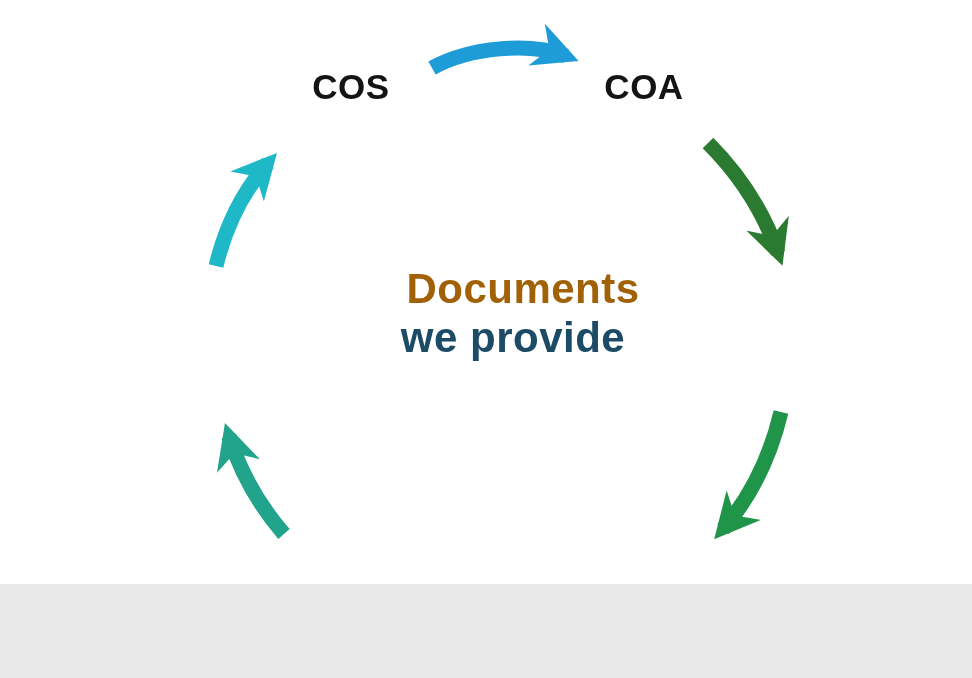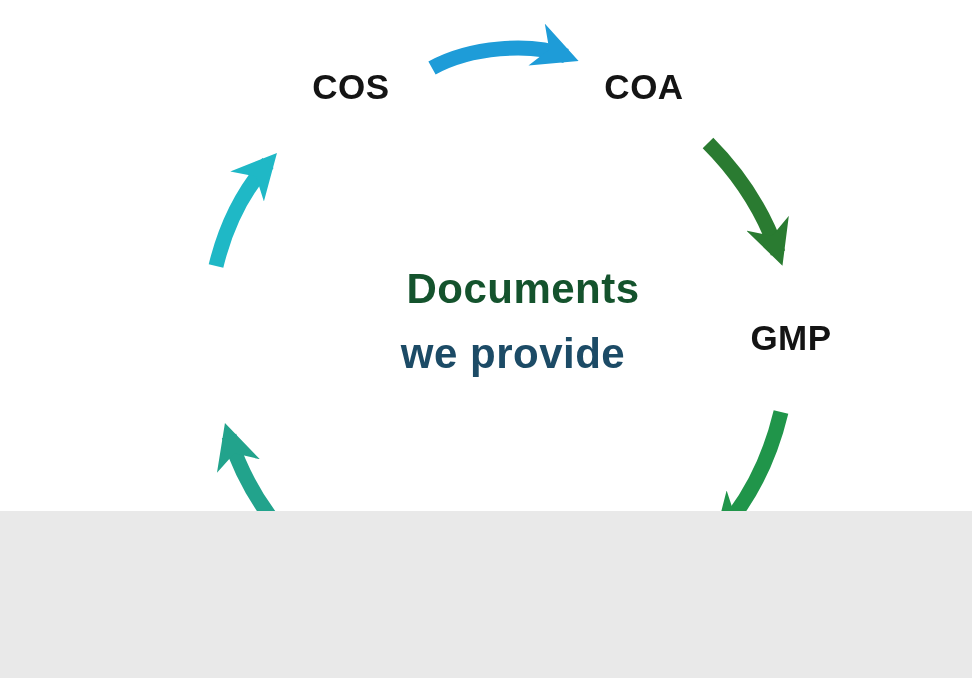--- a/index.html
+++ b/index.html
@@ -1,18 +1,18 @@
 <!DOCTYPE html>
 <html><head>
 <meta charset="utf-8">
 <style>
   html,body{margin:0;padding:0;background:#e9e9e9;}
   .stage{
     position:relative;
-    width:972px;height:511px;
+    width:972px;height:584px;
     background:#ffffff;
     overflow:hidden;
     font-family:"Liberation Sans", sans-serif;
     margin:0 auto;
   }
   .arrow-layer{position:absolute;inset:0;}
   .node-label{
     position:absolute;
     transform:translate(-50%,-50%);
     font-size:35px;
@@ -32,21 +32,21 @@
   }
   
   .pos-cos{left:351px;top:87px;}
   .pos-coa{left:644px;top:87px;}
   .pos-gmp{left:791px;top:338px;}
   .pos-msds{left:645px;top:586px;}
   .pos-dmf{left:353px;top:586px;}
   .pos-stability-1{left:208px;top:312px;}
   .pos-stability-2{left:206px;top:370px;}
   .pos-title-1{left:523px;top:289px;}
-  .pos-title-2{left:513px;top:354px;text-align:right;}
+  .pos-title-2{left:513px;top:338px;text-align:right;}
 </style>
 </head>
 <body>
 
 <div class="stage">
 
   <svg class="arrow-layer" viewBox="0 0 972 678" width="972" height="678" aria-hidden="true">
     <defs>
       <marker id="mk-cos-coa" viewBox="0 0 10 10" refX="7" refY="5" markerWidth="3" markerHeight="3" orient="auto">
         <path d="M 0 0 L 10 5 L 0 10 L 3 5 Z" fill="#1e9cd8"></path>
@@ -76,19 +76,18 @@
 
     <path d="M 571 614 C 525 632 476 634 447 625" fill="none" stroke-width="15" marker-end="url(#mk-msds-dmf)" stroke="#18a368"></path>
 
     <path d="M 284 534 C 258 504 240 471 229 436" fill="none" stroke-width="15" marker-end="url(#mk-dmf-stab)" stroke="#22a38c"></path>
 
     <path d="M 216 266 C 226 225 244 190 268 163" fill="none" stroke-width="15" marker-end="url(#mk-stab-cos)" stroke="#1fb8c6"></path>
   </svg>
 
   <div class="node-label pos-cos">COS</div>
   <div class="node-label pos-coa">COA</div>
-  <div class="node-label pos-gmp">GMP</div>
 
 
-  <div class="center-line pos-title-1" style="color: #14532d;">Documents</div>
+  <div class="center-line pos-title-1" style="color: #a16207;">Documents</div>
   <div class="center-line pos-title-2" style="color: rgb(28, 75, 102);">we provide</div>
 
 </div>
 
 </body></html>

